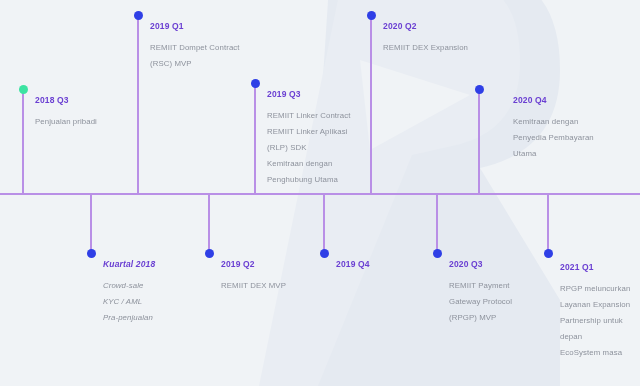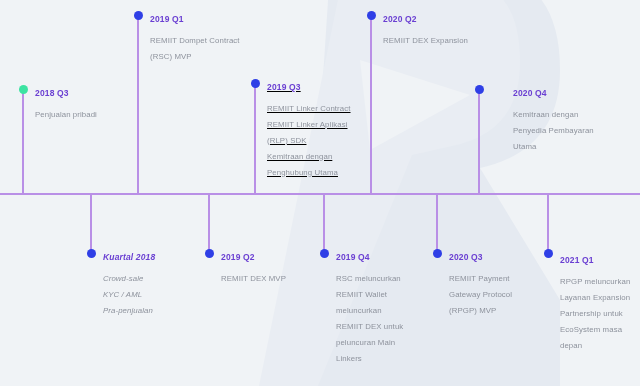--- a/index.html
+++ b/index.html
@@ -65,21 +65,21 @@
     position: absolute;
     z-index: 5;
   }
 
   .ms-label {
     font-size: 8.5px;
     font-weight: bold;
     color: #6a3fd2;
     letter-spacing: 0.15px;
     white-space: nowrap;
-    margin: 4px 0 9px 0;
+    margin: 11px 0 9px 0;
     line-height: 1;
   }
 
   .ms-lines {
     margin: 0;
     padding: 0;
     list-style: none;
   }
 
   .ms-lines li {
@@ -116,21 +116,21 @@
       <div class="dot blue" style="left: 133.5px; top: 11px;"></div>
       <div class="ms-content" style="left: 150px; top: 11px;">
         <div class="ms-label">2019 Q1</div>
         <ul class="ms-lines">
           <li>REMIIT Dompet Contract</li>
           <li>(RSC) MVP</li>
         </ul>
       </div>
       <div class="stem" style="left: 254px; top: 83px; height: 111px;"></div>
       <div class="dot blue" style="left: 250.5px; top: 79px;"></div>
-      <div class="ms-content" style="left: 267px; top: 79px; text-decoration: underline;">
+      <div class="ms-content" style="left: 267px; top: 79px;">
         <div class="ms-label">2019 Q3</div>
         <ul class="ms-lines">
           <li>REMIIT Linker Contract</li>
           <li>REMIIT Linker Aplikasi</li>
           <li>(RLP) SDK</li>
           <li>Kemitraan dengan</li>
           <li>Penghubung Utama</li>
         </ul>
       </div>
       <div class="stem" style="left: 370px; top: 15px; height: 179px;"></div>
@@ -166,46 +166,38 @@
       <div class="ms-content" style="left: 221px; top: 249px;">
         <div class="ms-label">2019 Q2</div>
         <ul class="ms-lines">
           <li>REMIIT DEX MVP</li>
         </ul>
       </div>
       <div class="stem" style="left: 323px; top: 194px; height: 60px;"></div>
       <div class="dot blue" style="left: 319.5px; top: 249px;"></div>
       <div class="ms-content" style="left: 336px; top: 249px;">
         <div class="ms-label">2019 Q4</div>
-        <ul class="ms-lines">
-          <li>RSC meluncurkan</li>
-          <li>REMIIT Wallet</li>
-          <li>meluncurkan</li>
-          <li>REMIIT DEX untuk</li>
-          <li>peluncuran Main</li>
-          <li>Linkers</li>
-        </ul>
       </div>
       <div class="stem" style="left: 436px; top: 194px; height: 60px;"></div>
       <div class="dot blue" style="left: 432.5px; top: 249px;"></div>
       <div class="ms-content" style="left: 449px; top: 249px;">
         <div class="ms-label">2020 Q3</div>
         <ul class="ms-lines">
           <li>REMIIT Payment</li>
           <li>Gateway Protocol</li>
           <li>(RPGP) MVP</li>
         </ul>
       </div>
       <div class="stem" style="left: 547px; top: 194px; height: 60px;"></div>
       <div class="dot blue" style="left: 543.5px; top: 249px;"></div>
       <div class="ms-content" style="left: 560px; top: 252px;">
         <div class="ms-label">2021 Q1</div>
         <ul class="ms-lines">
           <li>RPGP meluncurkan</li>
           <li>Layanan Expansion</li>
           <li>Partnership untuk</li>
+          <li>depan</li>
           <li>EcoSystem masa</li>
-          <li>depan</li>
         </ul>
       </div>
     </div>
 
 </div>
 
 </body></html>

